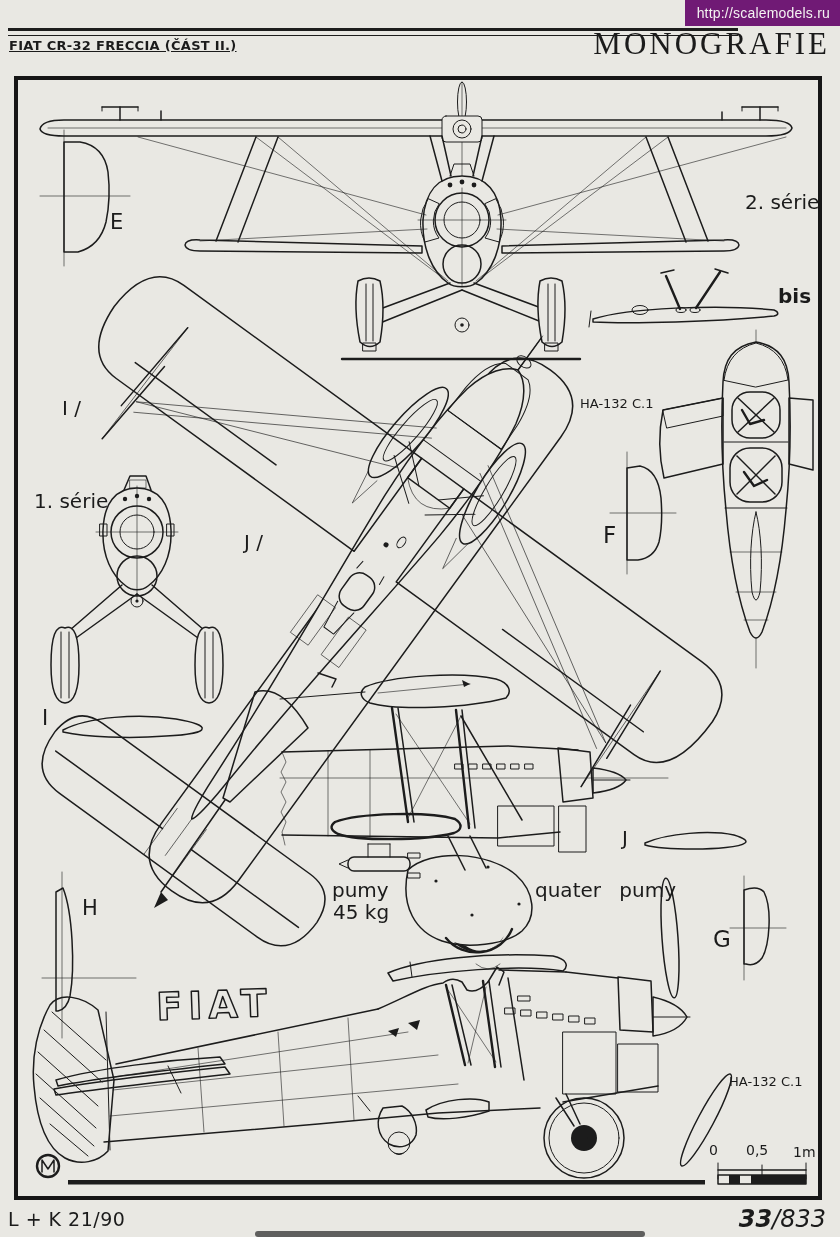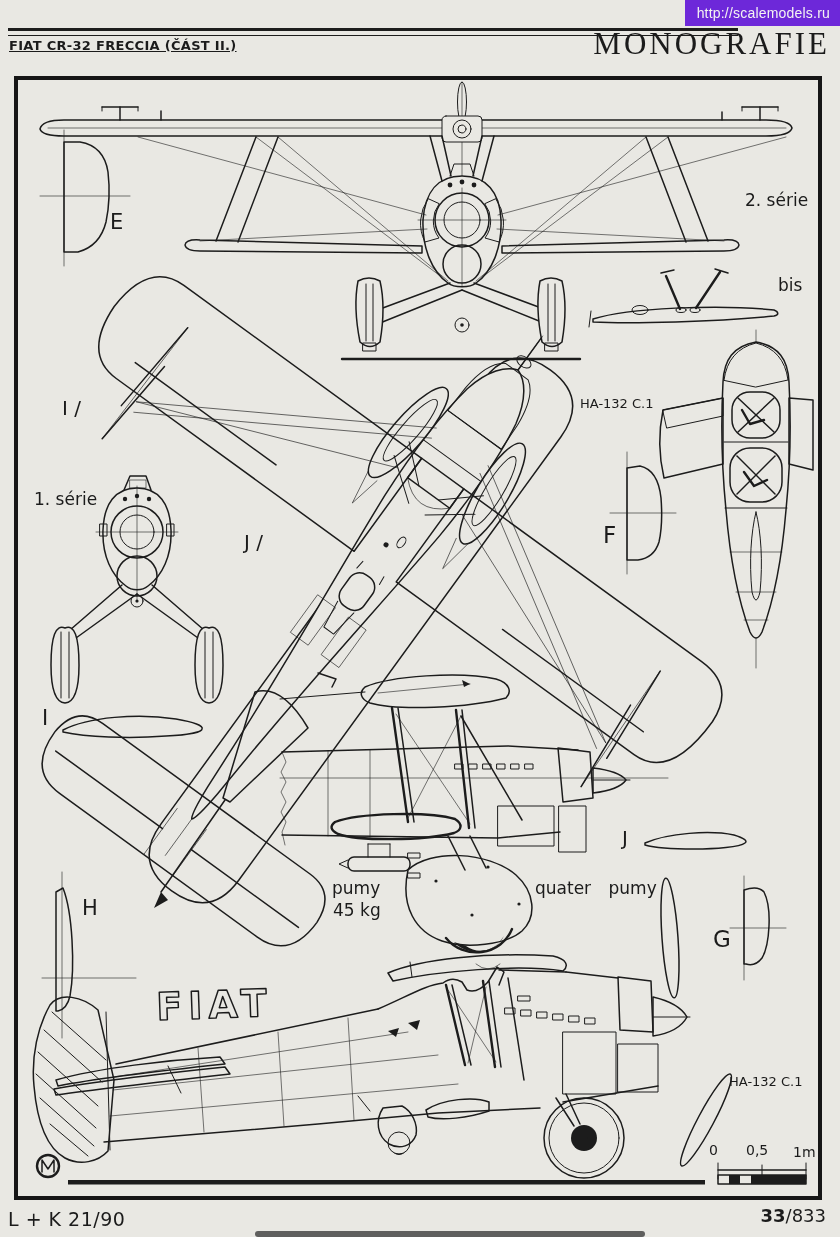--- a/index.html
+++ b/index.html
@@ -1,35 +1,35 @@
 <!DOCTYPE html>
 <html><head>
 <meta charset="utf-8">
 <style>
   html,body{margin:0;padding:0;}
   body{width:840px;height:1237px;position:relative;background:#e9e8e3;overflow:hidden;
        font-family:"DejaVu Sans",sans-serif;color:#1b1b1b;}
-  .banner{position:absolute;right:0;top:0;height:26px;background:#6d28d9;color:#f4f4f2;
+  .banner{position:absolute;right:0;top:0;height:26px;background:#701a75;color:#f4f4f2;
           font-family:"Liberation Sans",sans-serif;font-size:14px;line-height:26px;
           padding:0 10px 0 12px;letter-spacing:.2px;}
   .rule{position:absolute;left:8px;top:28px;width:730px;height:4px;
         border-top:3px solid #1d1d1d;border-bottom:1px solid #1d1d1d;}
   .hdr-title{position:absolute;left:9px;top:38px;font-size:13px;font-weight:bold;
              letter-spacing:.3px;text-decoration:underline;}
   .masthead{position:absolute;right:10px;top:26px;font-family:"Liberation Serif",serif;
             font-size:31px;letter-spacing:3px;font-weight:500;margin-left:44px;}
   .frame{position:absolute;left:14px;top:76px;width:800px;height:1116px;
          border:4px solid #161616;}
   .frame svg{position:absolute;left:0;top:0;}
   .lbl{position:absolute;white-space:nowrap;color:#1b1b1b;}
-  .s15{font-size:13px;} .s17{font-size:17px;} .s20{font-size:20px;}
+  .s15{font-size:13px;} .s17{font-size:20px;} .s20{font-size:20px;}
   .s21{font-size:21px;} .s23{font-size:23px;} .s14{font-size:14px;}
   .wsp{word-spacing:12px;}
   .footer-l{position:absolute;left:8px;top:1208px;font-size:19px;letter-spacing:.5px;}
-  .footer-r{position:absolute;right:14px;top:1205px;font-size:18px;}
+  .footer-r{position:absolute;right:14px;top:1205px;font-size:24px;font-style:italic;}
   .footer-r b{font-weight:bold;}
   .smear{position:absolute;left:255px;top:1231px;width:390px;height:6px;background:#474747;
          border-radius:3px;opacity:.85;}
   
   svg *{stroke:#1c1c1c;fill:none;stroke-width:1;stroke-linecap:round;stroke-linejoin:round;}
   svg .ink{fill:#1c1c1c;stroke:none;}
   svg .paper{fill:#e9e8e3;}
   svg .thin{stroke-width:.6;}
   svg .med{stroke-width:1.5;}
   svg .thick{stroke-width:2.4;}
@@ -448,21 +448,21 @@
 </g>
 
 <g>
   <circle cx="30" cy="1086" r="11" class="thick"></circle>
   <path d="M24,1092 L24,1080 L30,1089 L36,1080 L36,1092" class="med"></path>
 </g>
 </svg>
 
   <div class="lbl s21" style="left:92px;top:130px;">E</div>
   <div class="lbl s17" style="left:727px;top:110px;">2. série</div>
-  <div class="lbl s17" style="left:760px;top:195px;">bis</div>
+  <div class="lbl s17" style="left:760px;top:204px;font-weight:bold;">bis</div>
   <div class="lbl s15" style="left:562px;top:316px;">HA-132 C.1</div>
   <div class="lbl s20" style="left:44px;top:316px;">I /</div>
   <div class="lbl s17" style="left:16px;top:409px;">1. série</div>
   <div class="lbl s20" style="left:226px;top:450px;">J /</div>
   <div class="lbl s23" style="left:585px;top:442px;">F</div>
   <div class="lbl s21" style="left:24px;top:626px;">I</div>
   <div class="lbl s17" style="left:314px;top:798px;">pumy</div>
   <div class="lbl s17" style="left:315px;top:820px;">45 kg</div>
   <div class="lbl s17 wsp" style="left:517px;top:798px;">quater pumy</div>
   <div class="lbl s20" style="left:604px;top:746px;">J</div>

